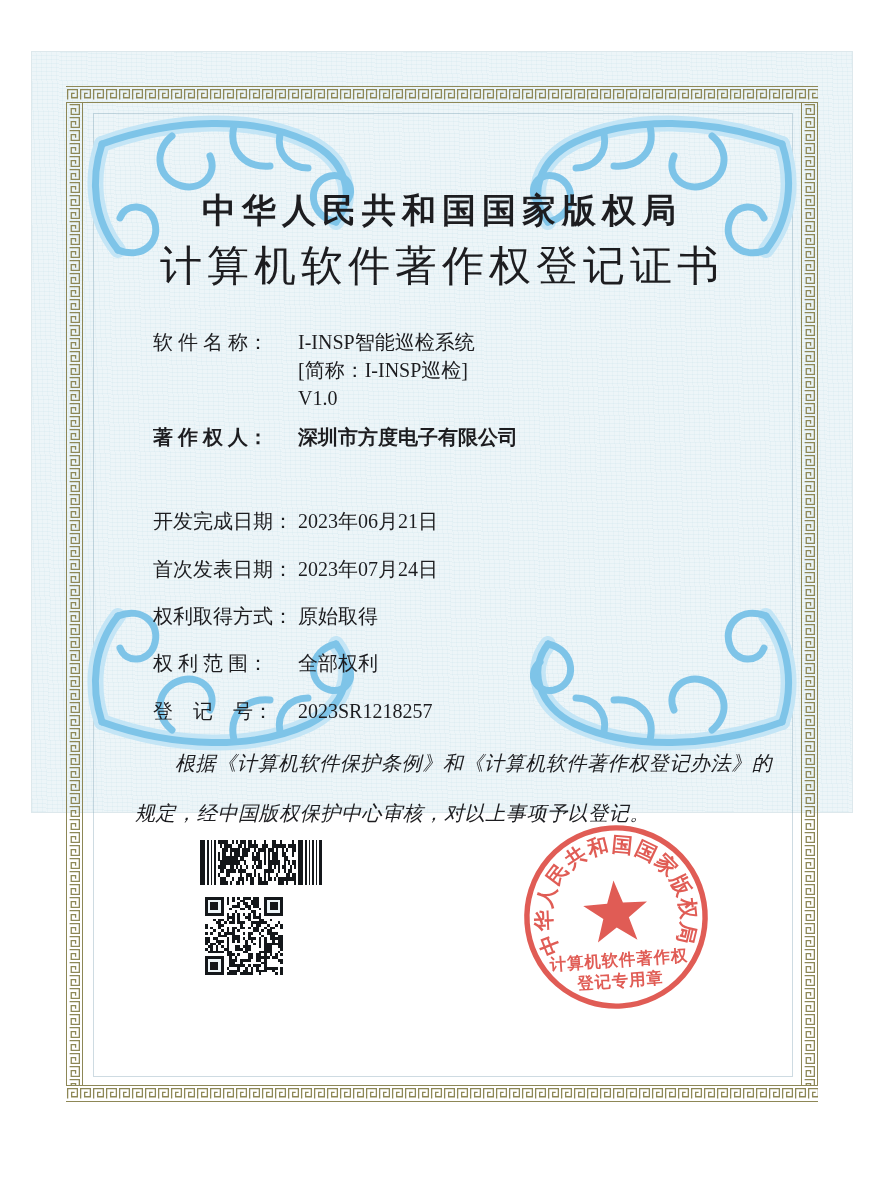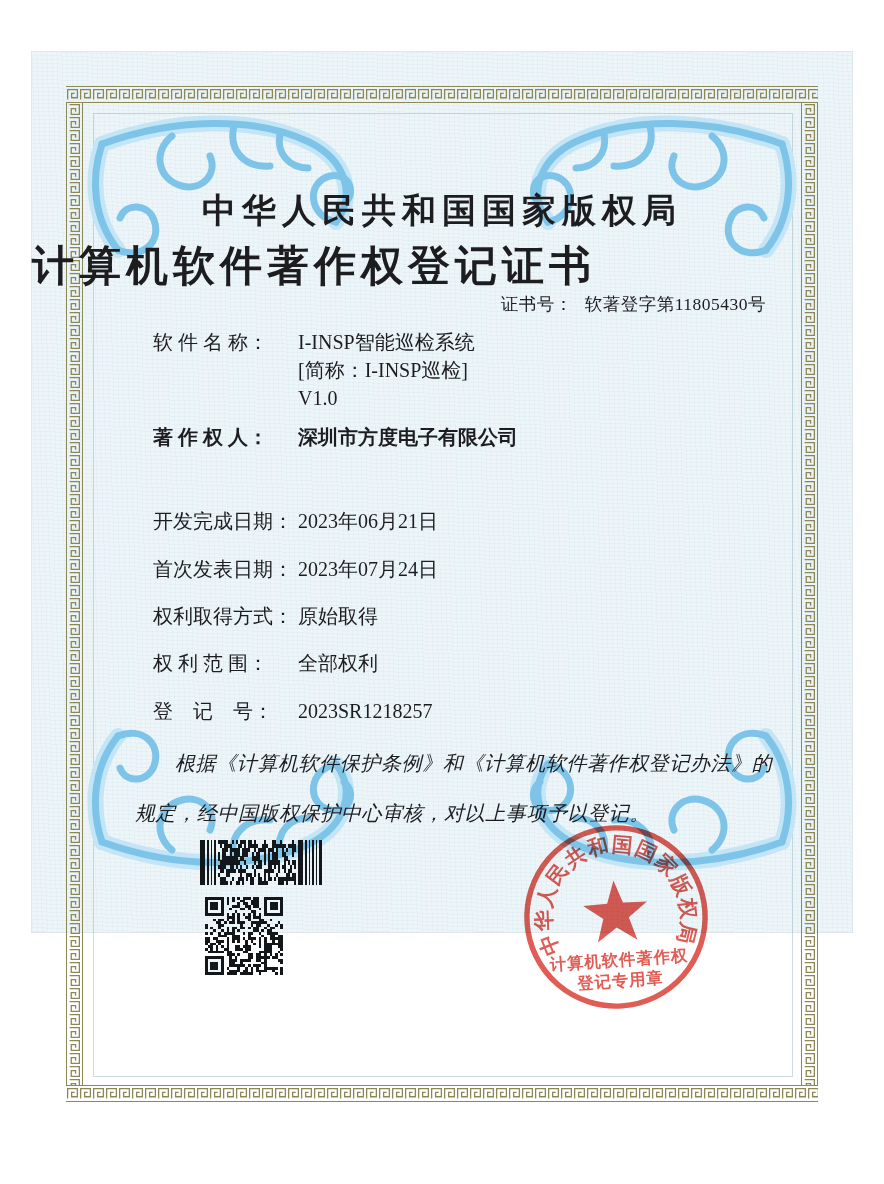--- a/index.html
+++ b/index.html
@@ -2,21 +2,21 @@
 <html><head>
 <meta charset="utf-8">
 <style>
   html,body{margin:0;padding:0;}
   body{
     width:884px;height:1184px;position:relative;background:#ffffff;
     font-family:"Liberation Serif","DejaVu Serif",serif;color:#1d1d20;
     overflow:hidden;
   }
   .paper{
-    position:absolute;left:32px;top:52px;width:820px;height:880px;
+    position:absolute;left:32px;top:52px;width:820px;height:760px;
     background-color:#edf5f8;
     background-image:
       repeating-linear-gradient(2deg,  rgba(150,200,215,.10) 0 1px, transparent 1px 4px),
       repeating-linear-gradient(88deg, rgba(150,200,215,.08) 0 1px, transparent 1px 5px);
     box-shadow:0 0 0 1px #dde8ec;
   }
   
   .gk{
     position:absolute;height:13px;display:flex;overflow:hidden;
     border-top:1.2px solid #8d8756;border-bottom:1.2px solid #8d8756;
@@ -33,22 +33,22 @@
   }
   
   .fl{position:absolute;width:300px;height:150px;opacity:.95;}
   .fl-tl{left:52px;top:58px;}
   .fl-tr{right:52px;top:58px;transform:scaleX(-1);}
   .fl-bl{left:52px;bottom:56px;transform:scaleY(-1);}
   .fl-br{right:52px;bottom:56px;transform:scale(-1,-1);}
   
   .t1{position:absolute;left:0;top:136px;width:100%;text-align:center;
       font-size:34px;font-weight:bold;letter-spacing:6px;}
-  .t2{position:absolute;left:0;top:186px;width:100%;
-      font-size:42px;font-weight:bold;letter-spacing:5px;}
+  .t2{position:absolute;left:0;top:186px;width:100%;text-align:center;
+      font-size:42px;font-weight:normal;letter-spacing:5px;}
   .certno{position:absolute;right:86px;top:240px;font-size:17.5px;letter-spacing:.5px;}
   .certno .cl{margin-right:12px;}
   .row{position:absolute;left:121px;font-size:20px;line-height:28px;white-space:nowrap;}
   .lbl{display:inline-block;width:145px;vertical-align:top;}
   .val{display:inline-block;vertical-align:top;}
   .val span{display:block;}
   .r0{top:276px;} .r1{top:371px;font-weight:bold;} .r2{top:455px;} .r3{top:503px;}
   .r4{top:550px;font-family:Liberation Serif, serif;} .r5{top:597px;} .r6{top:645px;}
   .stmt{position:absolute;left:103px;top:686px;width:640px;font-size:20px;
         line-height:50px;letter-spacing:.6px;font-style:italic;}
@@ -910,23 +910,20 @@
     </svg>
   <svg class="fl fl-bl" viewBox="0 0 300 150">
       <use href="#flourish"></use>
     </svg>
   <svg class="fl fl-br" viewBox="0 0 300 150">
       <use href="#flourish"></use>
     </svg>
 
   <div class="t1">中华人民共和国国家版权局</div>
   <div class="t2">计算机软件著作权登记证书</div>
-  <div class="certno">
-    <span class="cl">证书号：</span><span>软著登字第11805430号</span>
-  </div>
 
   <div class="row r0">
     <span class="lbl">软 件 名 称：</span><span class="val"><span>I-INSP智能巡检系统</span><span>[简称：I-INSP巡检]</span><span>V1.0</span></span>
   </div>
   <div class="row r1">
     <span class="lbl">著 作 权 人：</span><span class="val"><span>深圳市方度电子有限公司</span></span>
   </div>
   <div class="row r2">
     <span class="lbl">开发完成日期：</span><span class="val"><span>2023年06月21日</span></span>
   </div>

